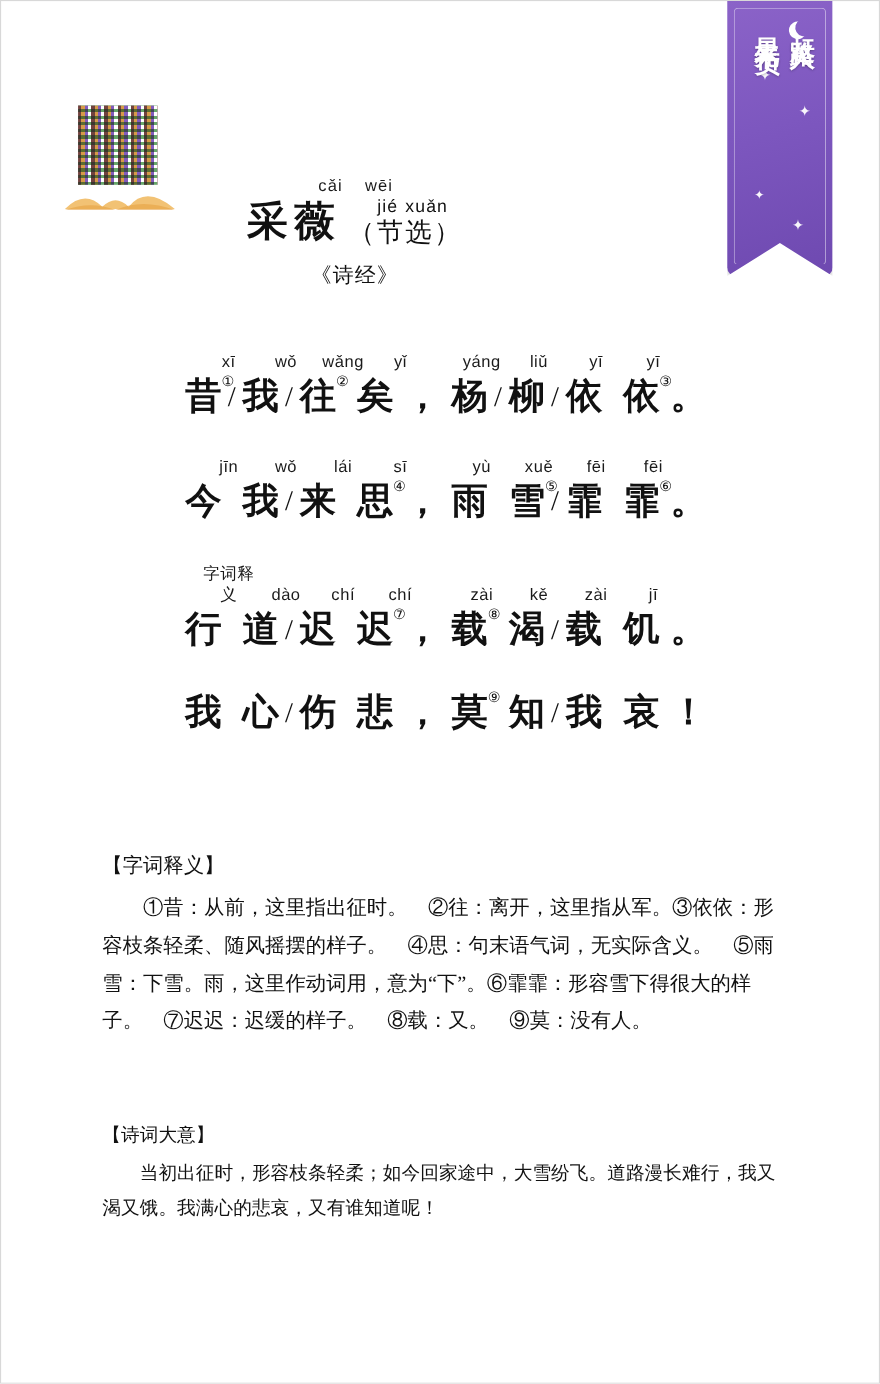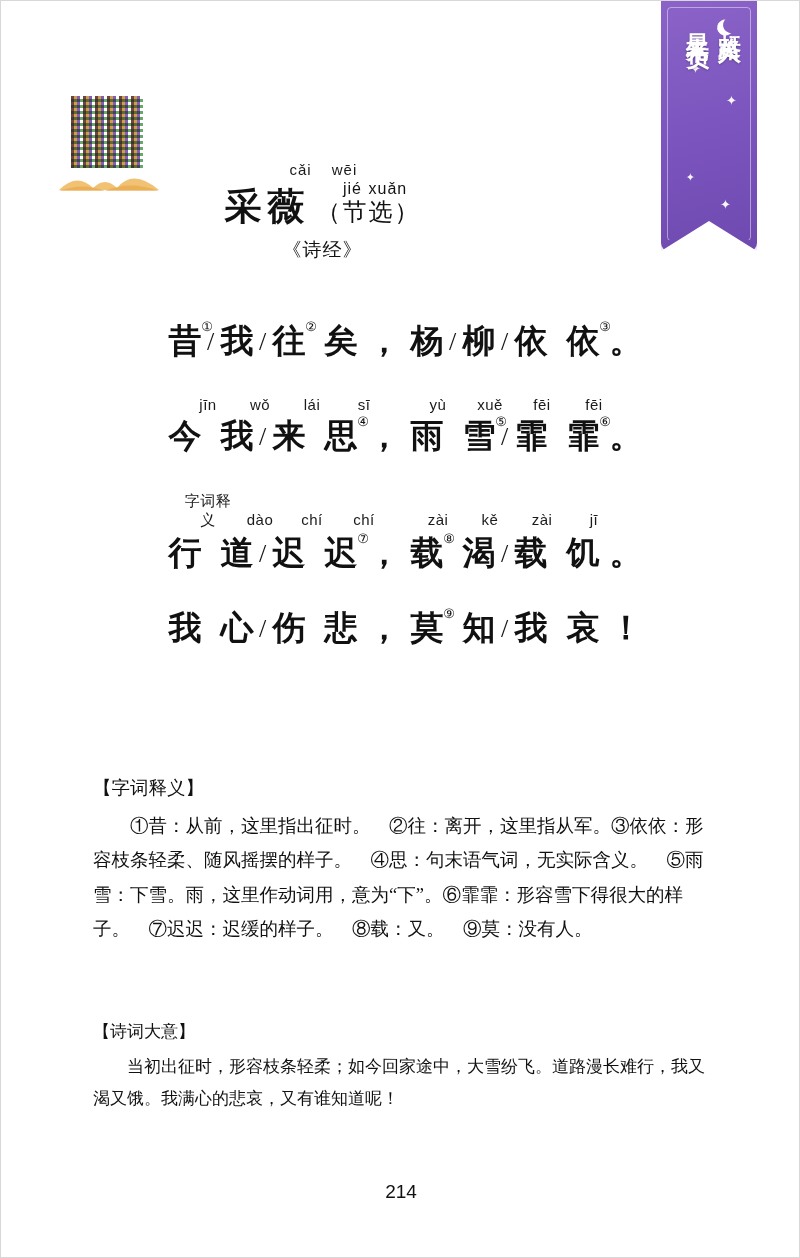--- a/index.html
+++ b/index.html
@@ -116,21 +116,21 @@
   .title-pinyin {
     font-family: "Liberation Sans", sans-serif;
     font-size: 15px;
     letter-spacing: 1px;
     color: #1a1a1a;
     margin-bottom: 2px;
   }
   .title-pinyin span { display: inline-block; width: 44px; }
   .title-line {
     display: flex;
-    align-items: flex-end;
+    align-items: center;
     justify-content: center;
   }
   .title-main {
     font-size: 37px;
     font-weight: bold;
     letter-spacing: 6px;
     line-height: 1;
   }
   .title-sub-wrap {
     display: inline-block;
@@ -280,20 +280,23 @@
         </div>
         <div class="title-sub">（节选）</div>
       </div>
     </div>
     <div class="title-source">《诗经》</div>
   </div>
 
   <div class="poem">
 
     <div class="poem-line">
+      <div class="py-row">
+        <span>xī</span><span>wǒ</span><span>wǎng</span><span>yǐ</span><span class="gap">yáng</span><span>liǔ</span><span>yī</span><span>yī</span>
+      </div>
       <div class="hz-row">
         <span class="hz"><span>昔</span><sup>①</sup></span><span class="slash">/</span><span class="hz">我</span><span class="slash">/</span><span class="hz"><span>往</span><sup>②</sup></span><span class="hz">矣</span><span class="punc">，</span><span class="hz">杨</span><span class="slash">/</span><span class="hz">柳</span><span class="slash">/</span><span class="hz">依</span><span class="hz"><span>依</span><sup>③</sup></span><span class="punc">。</span>
       </div>
     </div>
 
     <div class="poem-line">
       <div class="py-row">
         <span>jīn</span><span>wǒ</span><span>lái</span><span>sī</span><span class="gap">yù</span><span>xuě</span><span>fēi</span><span>fēi</span>
       </div>
       <div class="hz-row">
@@ -321,15 +324,14 @@
   <div class="notes">
     <div class="notes-heading">【字词释义】</div>
     <div class="notes-body">　　①昔：从前，这里指出征时。　②往：离开，这里指从军。③依依：形容枝条轻柔、随风摇摆的样子。　④思：句末语气词，无实际含义。　⑤雨雪：下雪。雨，这里作动词用，意为“下”。⑥霏霏：形容雪下得很大的样子。　⑦迟迟：迟缓的样子。　⑧载：又。　⑨莫：没有人。</div>
   </div>
 
   <div class="meaning">
     <div class="meaning-heading">【诗词大意】</div>
     <div class="meaning-body">当初出征时，形容枝条轻柔；如今回家途中，大雪纷飞。道路漫长难行，我又渴又饿。我满心的悲哀，又有谁知道呢！</div>
   </div>
 
-  <div class="page-number">214</div>
 
 </div>
 
 </body></html>

